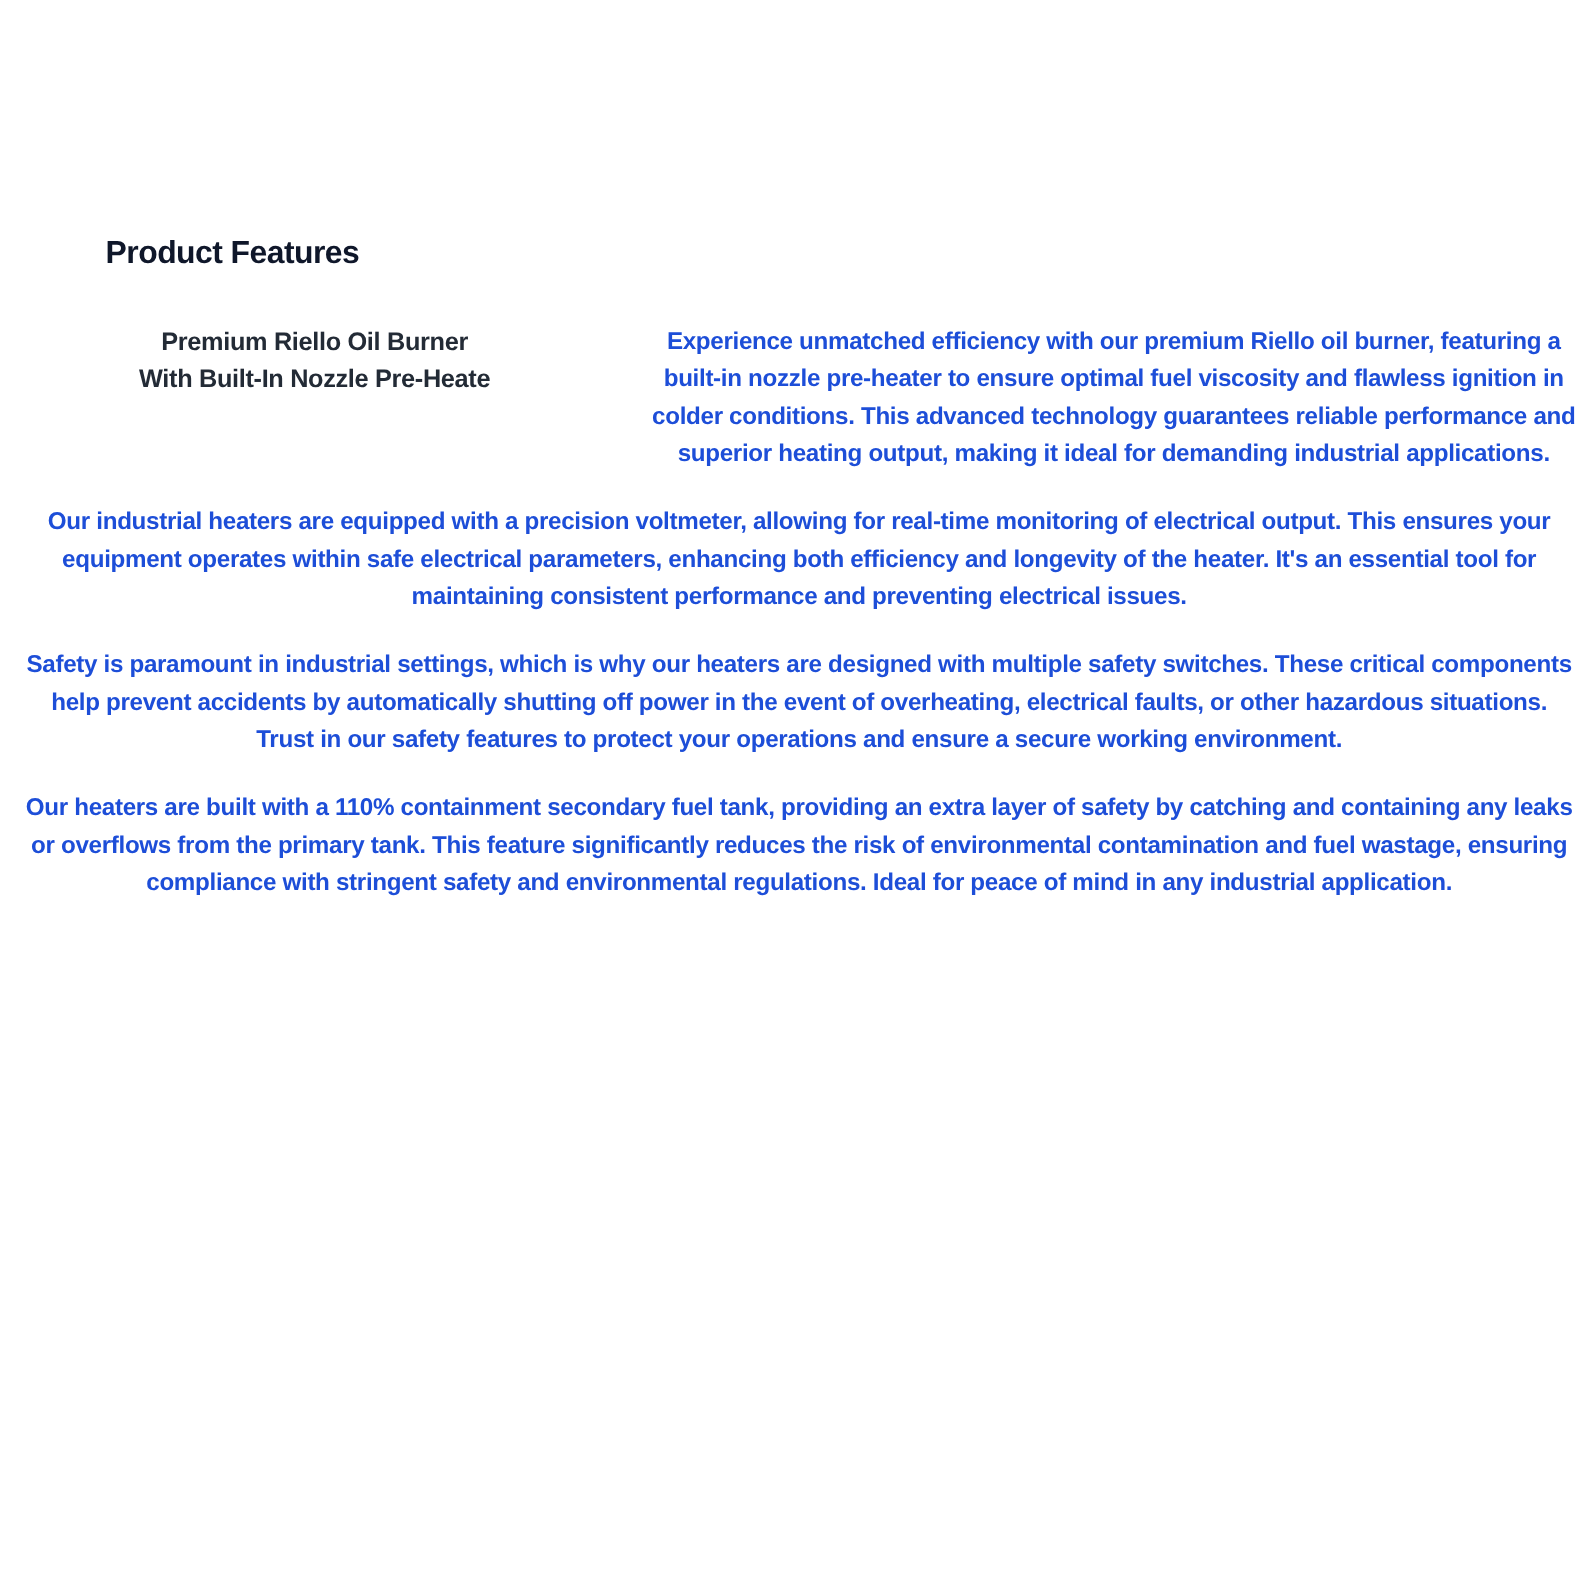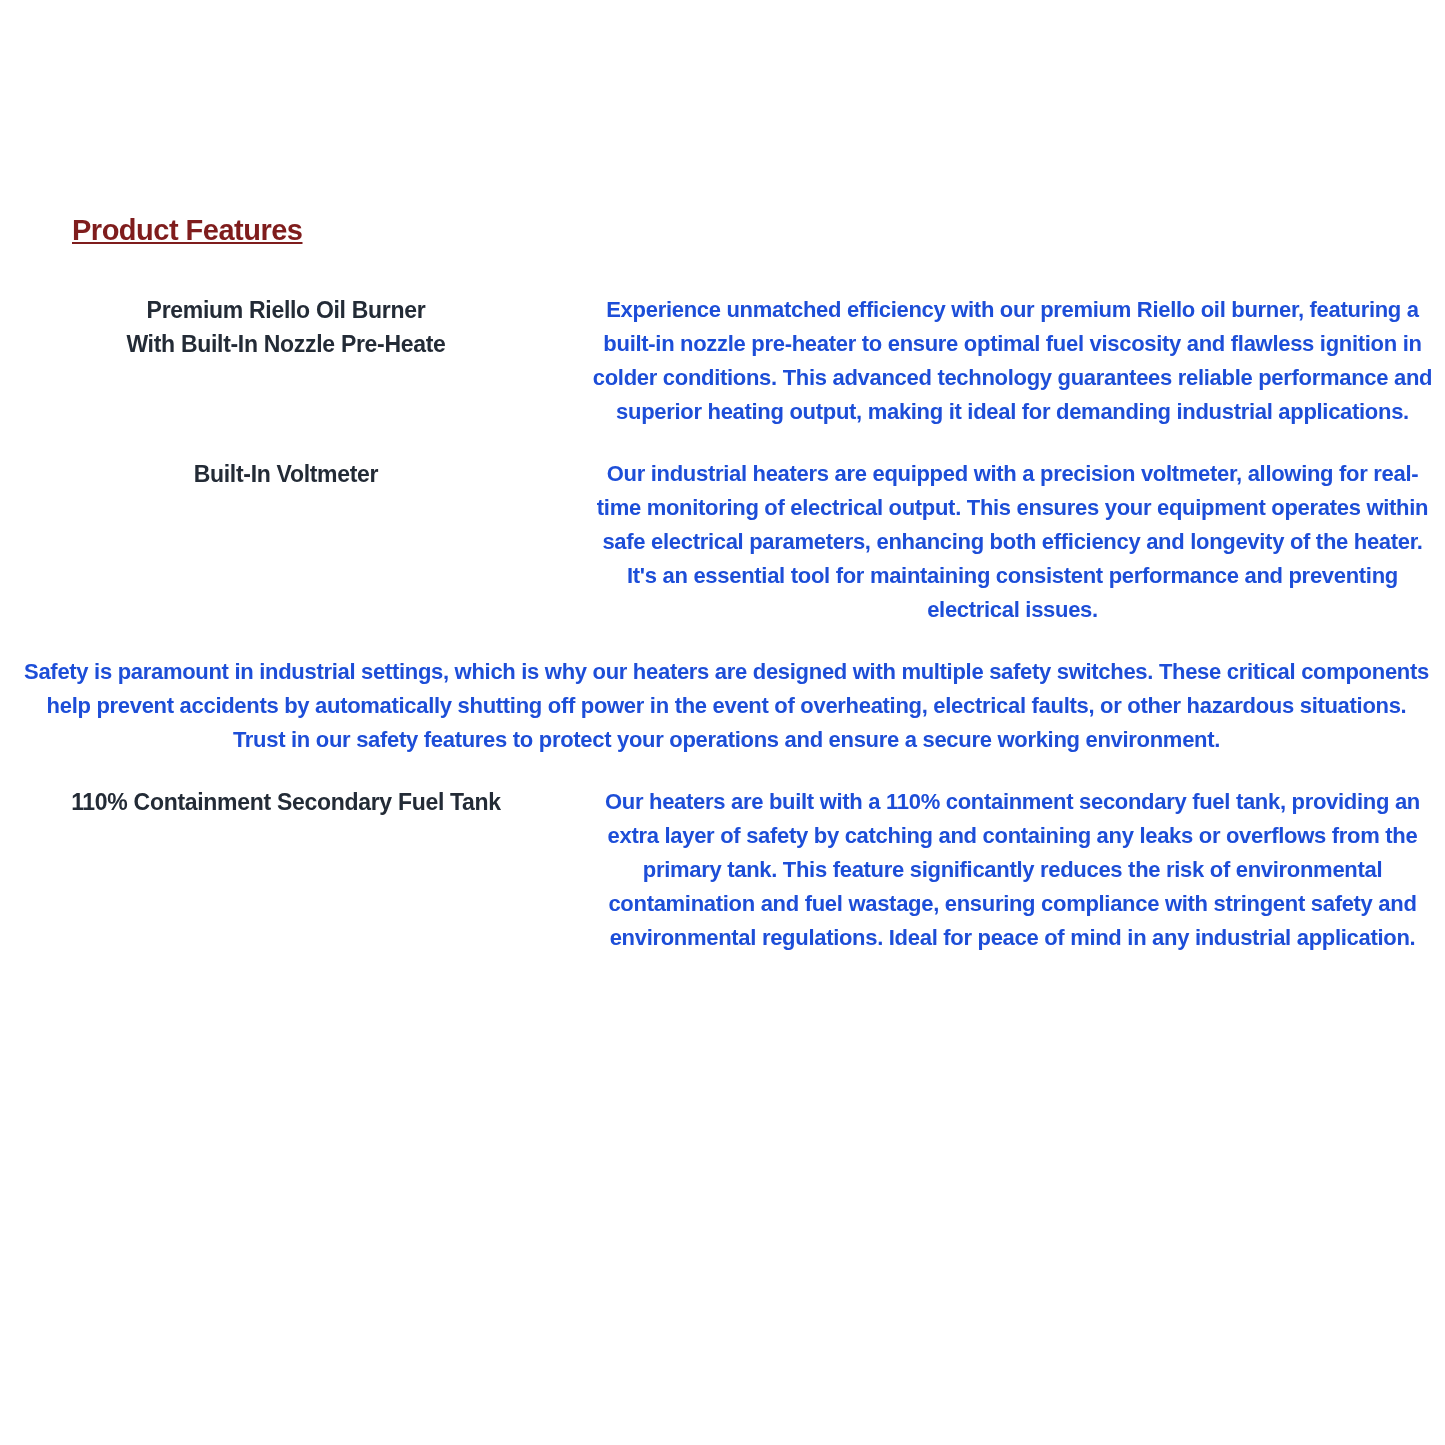--- a/index.html
+++ b/index.html
@@ -12,27 +12,26 @@
     font-family: "Liberation Sans", "DejaVu Sans", sans-serif;
     overflow: hidden;
   }
   .content {
     position: absolute;
     top: 214px;
     left: 0;
     width: 1445px;
   }
   .section-heading {
-    margin-left: 72px;
+    margin-left: 96px;
     font-size: 29px;
     font-weight: bold;
-    color: #7f1d1d;
+    color: #0f172a;
     letter-spacing: -0.5px;
     margin-bottom: 46px;
-    text-decoration: underline;
   }
   .features {
     display: flex;
     flex-direction: column;
     gap: 28px;
   }
   .feature-row {
     display: flex;
     flex-direction: row;
     align-items: flex-start;
@@ -69,28 +68,26 @@
 
     <div class="features">
 
       <div class="feature-row">
         <div class="feature-title">Premium Riello Oil Burner
 With Built-In Nozzle Pre-Heate</div>
         <div class="feature-description">Experience unmatched efficiency with our premium Riello oil burner, featuring a built-in nozzle pre-heater to ensure optimal fuel viscosity and flawless ignition in colder conditions. This advanced technology guarantees reliable performance and superior heating output, making it ideal for demanding industrial applications.</div>
       </div>
 
       <div class="feature-row">
-        <div class="feature-title">Built-In Voltmeter</div>
         <div class="feature-description">Our industrial heaters are equipped with a precision voltmeter, allowing for real-time monitoring of electrical output. This ensures your equipment operates within safe electrical parameters, enhancing both efficiency and longevity of the heater. It's an essential tool for maintaining consistent performance and preventing electrical issues.</div>
       </div>
 
       <div class="feature-row">
         <div class="feature-description">Safety is paramount in industrial settings, which is why our heaters are designed with multiple safety switches. These critical components help prevent accidents by automatically shutting off power in the event of overheating, electrical faults, or other hazardous situations. Trust in our safety features to protect your operations and ensure a secure working environment.</div>
       </div>
 
       <div class="feature-row">
-        <div class="feature-title">110% Containment Secondary Fuel Tank</div>
         <div class="feature-description">Our heaters are built with a 110% containment secondary fuel tank, providing an extra layer of safety by catching and containing any leaks or overflows from the primary tank. This feature significantly reduces the risk of environmental contamination and fuel wastage, ensuring compliance with stringent safety and environmental regulations. Ideal for peace of mind in any industrial application.</div>
       </div>
 
     </div>
   </div>
 </div>
 
 </body></html>

